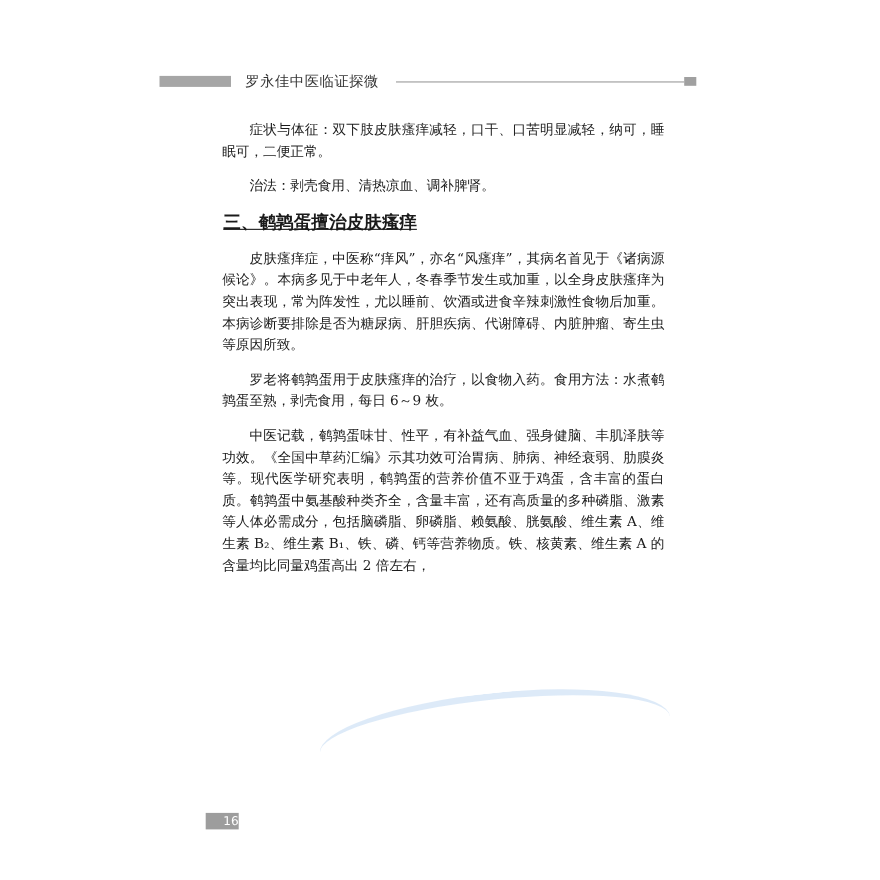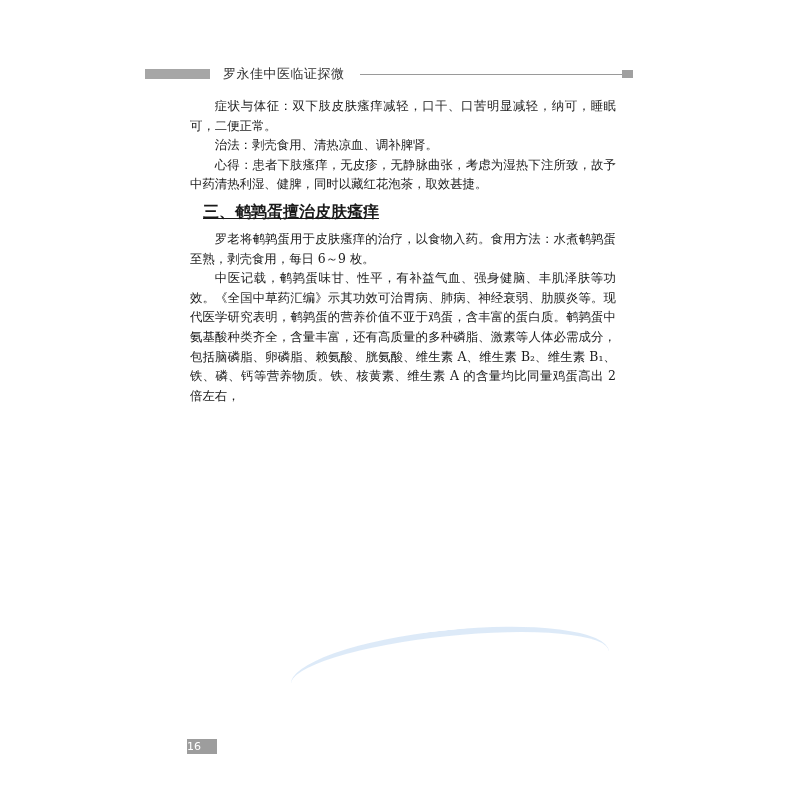--- a/index.html
+++ b/index.html
@@ -58,21 +58,21 @@
     .body {
       position: absolute;
       left: 190px;
       top: 96px;
       width: 426px;
       font-size: 12.4px;
       line-height: 19.6px;
       text-align: justify;
     }
     .body p {
-      margin: 0;
+      margin: 12px;
       text-indent: 2em;
       text-align: justify;
     }
     .body h2 {
       margin: 7px 0 6px 0;
       padding-left: 13px;
       font-family: "DejaVu Sans", "Liberation Sans", sans-serif;
       font-weight: bold;
       font-size: 16px;
       line-height: 22px;
@@ -99,42 +99,42 @@
       position: absolute;
       left: 187px;
       top: 739px;
       width: 30px;
       height: 15px;
       background: #9d9d9d;
       color: #ffffff;
       font-family: "DejaVu Sans", "Liberation Sans", sans-serif;
       font-size: 11px;
       line-height: 15px;
-      text-align: left;
+      text-align: right;
     }
   </style>
 </head>
 <body>
 
 <div class="page">
 
   <div class="header">
     <div class="header-block"></div>
     <div class="header-title">罗永佳中医临证探微</div>
     <div class="header-rule"></div>
     <div class="header-cap"></div>
   </div>
 
   <div class="body">
     <p>症状与体征：双下肢皮肤瘙痒减轻，口干、口苦明显减轻，纳可，睡眠可，二便正常。</p>
     <p>治法：剥壳食用、清热凉血、调补脾肾。</p>
-    <p>心得：患者下肢瘙痒，无皮疹，无静脉曲张，考虑为湿热下注所致，故予中药清热利湿、健脾，同时以藏红花泡茶，取效甚捷。</p>
 
     <h2>三、鹌鹑蛋擅治皮肤瘙痒</h2>
 
+    <p>皮肤瘙痒症，中医称“痒风”，亦名“风瘙痒”，其病名首见于《诸病源候论》。本病多见于中老年人，冬春季节发生或加重，以全身皮肤瘙痒为突出表现，常为阵发性，尤以睡前、饮酒或进食辛辣刺激性食物后加重。本病诊断要排除是否为糖尿病、肝胆疾病、代谢障碍、内脏肿瘤、寄生虫等原因所致。</p>
     <p>罗老将鹌鹑蛋用于皮肤瘙痒的治疗，以食物入药。食用方法：水煮鹌鹑蛋至熟，剥壳食用，每日 6～9 枚。</p>
     <p>中医记载，鹌鹑蛋味甘、性平，有补益气血、强身健脑、丰肌泽肤等功效。《全国中草药汇编》示其功效可治胃病、肺病、神经衰弱、肋膜炎等。现代医学研究表明，鹌鹑蛋的营养价值不亚于鸡蛋，含丰富的蛋白质。鹌鹑蛋中氨基酸种类齐全，含量丰富，还有高质量的多种磷脂、激素等人体必需成分，包括脑磷脂、卵磷脂、赖氨酸、胱氨酸、维生素 A、维生素 B₂、维生素 B₁、铁、磷、钙等营养物质。铁、核黄素、维生素 A 的含量均比同量鸡蛋高出 2 倍左右，</p>
   </div>
 
   <div class="watermark">
     <div class="wm-swoosh"></div>
   </div>
 
   <div class="page-number">16</div>
 </div>

